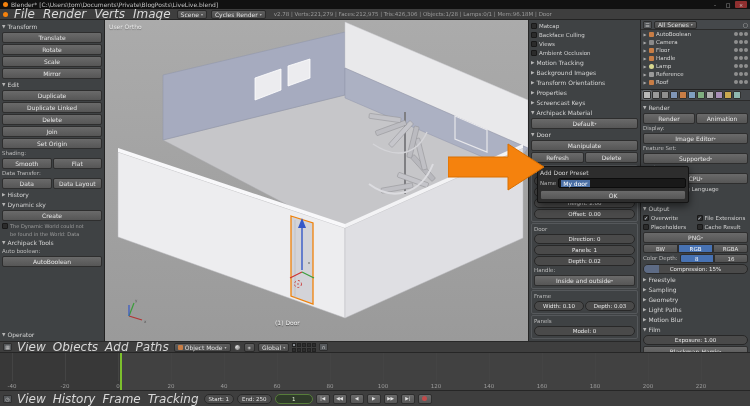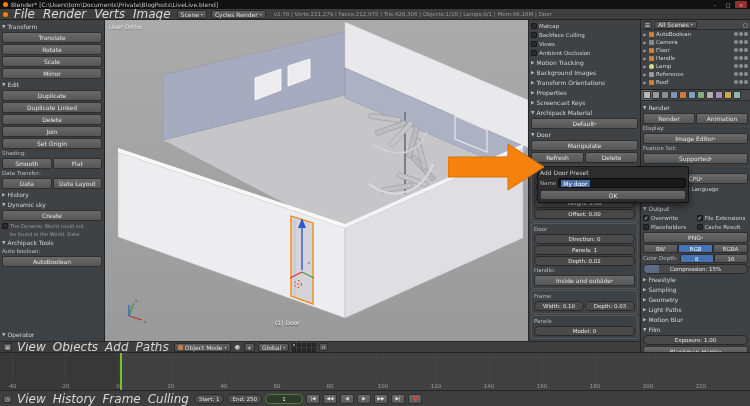--- a/index.html
+++ b/index.html
@@ -601,21 +601,21 @@
   <span class="tick-lbl" style="left:648px">200</span>
   <span class="tick-lbl" style="left:701px">220</span>
   <div class="playhead"></div>
 </div>
 
 <div class="tl-hdr">
   <span class="hdr-ic">◷</span>
   <span class="menu-item">View</span>
   <span class="menu-item">History</span>
   <span class="menu-item">Frame</span>
-  <span class="menu-item">Culling</span>
+  <span class="menu-item">Tracking</span>
   <span class="field">Start: 1</span>
   <span class="field">End: 250</span>
   <span class="field current">1</span>
   <span class="btn pb-btn">|◀</span>
   <span class="btn pb-btn">◀◀</span>
   <span class="btn pb-btn">◀</span>
   <span class="btn pb-btn">▶</span>
   <span class="btn pb-btn">▶▶</span>
   <span class="btn pb-btn">▶|</span>
   <span class="btn pb-btn">

